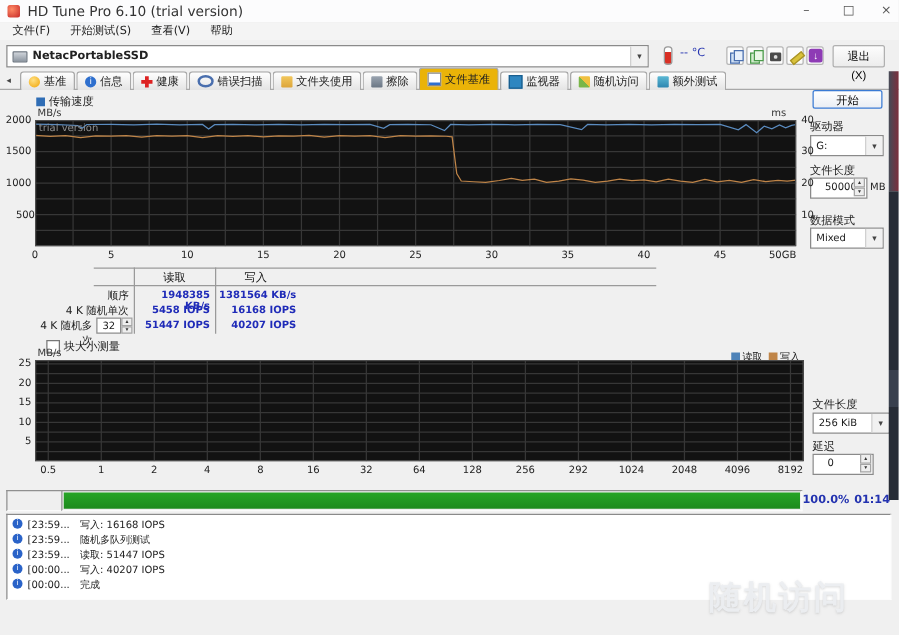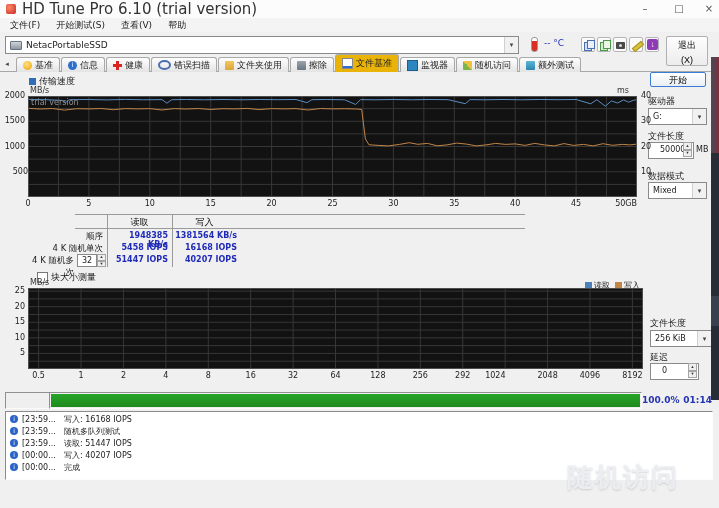--- a/index.html
+++ b/index.html
@@ -2,46 +2,46 @@
 <html><head>
 <meta charset="utf-8">
 <style>
   html,body{margin:0;padding:0}
   body{width:719px;height:508px;position:relative;overflow:hidden;background:#f0f0f0;
        font-family:"DejaVu Sans","Liberation Sans",sans-serif;font-size:9px;color:#1a1a1a;}
   .abs{position:absolute}
   
   .titlebar{left:0;top:0;width:719px;height:18px;background:#fcfcfd;border-bottom:1px solid #e6e6e6;display:flex;align-items:center}
   .app-logo{width:10px;height:10px;margin:0 6px 0 6px;border-radius:2px;background:radial-gradient(circle at 35% 35%,#ff8a65,#c62828)}
-  .title-text{font-size:15px;color:#333}
+  .title-text{font-size:11px;color:#333}
   .win-btn{position:absolute;top:0;width:26px;height:18px;text-align:center;line-height:18px;color:#555;font-size:10px}
   
   .menubar{left:0;top:18px;width:719px;height:14px;display:flex;align-items:center;padding-left:2px;background:#f4f4f4}
   .menu-item{padding:0 8px;color:#222;line-height:14px}
   
   .toolbar{left:0;top:32px;width:719px;height:23px;background:#f0f0f0}
   .combo{background:#fff;border:1px solid #8a8a8a;display:flex;align-items:center;overflow:hidden}
   .combo .arrow{margin-left:auto;align-self:stretch;width:13px;display:flex;align-items:center;justify-content:center;color:#444;font-size:7px;background:#f1f1f1;border-left:1px solid #d0d0d0}
   .drive-combo{left:5px;top:36px;width:512px;height:16px}
-  .drive-combo .val{font-weight:normal;color:#222;padding-left:4px}
+  .drive-combo .val{font-weight:bold;color:#222;padding-left:4px}
   .drive-glyph{width:10px;height:7px;margin-left:4px;background:linear-gradient(#cfd4da,#8e97a2);border:1px solid #6a737e;border-radius:1px}
   .thermo{left:531px;top:37px;width:5px;height:13px;border:1px solid #999;border-radius:3px;background:linear-gradient(180deg,#fff 25%,#d93025 25%)}
   .temp-text{left:544px;top:38px;color:#2433b0;font-size:9px}
   .tool-group{left:581px;top:37px;display:flex;gap:2px}
   .tool-btn{width:14px;height:15px;border:1px solid #b5b5b5;background:#fbfbfb;border-radius:2px;position:relative;padding:0}
   .glyph{position:absolute;left:0;top:0;width:100%;height:100%}
   .g-copy::before{content:"";position:absolute;left:2px;top:4px;width:6px;height:7px;background:#cfe0f5;border:1px solid #4a6fae}
   .g-copy::after{content:"";position:absolute;left:5px;top:2px;width:6px;height:7px;background:#e8f0fb;border:1px solid #4a6fae}
   .g-export::before{content:"";position:absolute;left:2px;top:4px;width:6px;height:7px;background:#d2eccd;border:1px solid #4a9a4a}
   .g-export::after{content:"";position:absolute;left:5px;top:2px;width:6px;height:7px;background:#eaf7e6;border:1px solid #4a9a4a}
   .g-camera::before{content:"";position:absolute;left:2px;top:4px;width:9px;height:7px;background:#4a4a4a;border-radius:1px}
   .g-camera::after{content:"";position:absolute;left:5px;top:6px;width:3px;height:3px;background:#ddd;border-radius:50%}
   .g-pen::before{content:"";position:absolute;left:2px;top:6px;width:10px;height:3px;background:#d9c23a;border:1px solid #a8922a;transform:rotate(-40deg)}
   .g-download::before{content:"↓";position:absolute;left:1px;top:1px;width:11px;height:11px;background:#8e3bb5;border-radius:2px;color:#fff;font-size:8px;line-height:11px;text-align:center}
-  .exit-btn{left:666px;top:36px;width:42px;height:30px;border:1px solid #b0b0b0;background:linear-gradient(#fdfdfd,#ececec);border-radius:2px;font-size:9px;text-align:center;line-height:15px}
+  .exit-btn{left:666px;top:36px;width:42px;height:18px;border:1px solid #b0b0b0;background:linear-gradient(#fdfdfd,#ececec);border-radius:2px;font-size:9px;text-align:center;line-height:15px}
   
   .tabbar{left:0;top:55px;width:719px;height:17px}
   .tabbar .baseline{position:absolute;left:0;bottom:0;width:719px;height:1px;background:#a8a8a8}
   .tab-scroll{position:absolute;left:2px;top:3px;width:10px;height:12px;font-size:7px;color:#444;text-align:center;line-height:12px}
   .tabs{position:absolute;left:16px;top:0;display:flex;align-items:flex-end;height:17px}
   .tab{display:flex;align-items:center;gap:3px;padding:0 6px;height:14px;border:1px solid #a8a8a8;border-bottom:none;border-radius:3px 3px 0 0;background:linear-gradient(#fefefe,#e4e4e4);margin-right:1px;position:relative}
   .tab.active{height:17px;background:#eab308;z-index:2}
   .tabicon{width:9px;height:9px;display:inline-block;flex:0 0 9px}
   .tablabel{font-size:9px;color:#222;white-space:nowrap}
   .i-benchmark{background:radial-gradient(circle at 40% 35%,#ffe082,#f0a202);border-radius:50%}
@@ -403,17 +403,17 @@
     <div class="tick" style="left: 61.0172px; top: 371px; width: 40px; text-align: center;">1</div>
     <div class="tick" style="left: 103.431px; top: 371px; width: 40px; text-align: center;">2</div>
     <div class="tick" style="left: 145.845px; top: 371px; width: 40px; text-align: center;">4</div>
     <div class="tick" style="left: 188.259px; top: 371px; width: 40px; text-align: center;">8</div>
     <div class="tick" style="left: 230.672px; top: 371px; width: 40px; text-align: center;">16</div>
     <div class="tick" style="left: 273.086px; top: 371px; width: 40px; text-align: center;">32</div>
     <div class="tick" style="left: 315.5px; top: 371px; width: 40px; text-align: center;">64</div>
     <div class="tick" style="left: 357.914px; top: 371px; width: 40px; text-align: center;">128</div>
     <div class="tick" style="left: 400.328px; top: 371px; width: 40px; text-align: center;">256</div>
     <div class="tick" style="left: 442.741px; top: 371px; width: 40px; text-align: center;">292</div>
-    <div class="tick" style="left: 485.155px; top: 371px; width: 40px; ">1024</div>
+    <div class="tick" style="left: 485.155px; top: 371px; width: 40px; text-align: center;">1024</div>
     <div class="tick" style="left: 527.569px; top: 371px; width: 40px; text-align: center;">2048</div>
     <div class="tick" style="left: 569.983px; top: 371px; width: 40px; text-align: center;">4096</div>
     <div class="tick" style="left: 612.397px; top: 371px; width: 40px; text-align: center;">8192</div>
   </div>
 
 </body></html>

